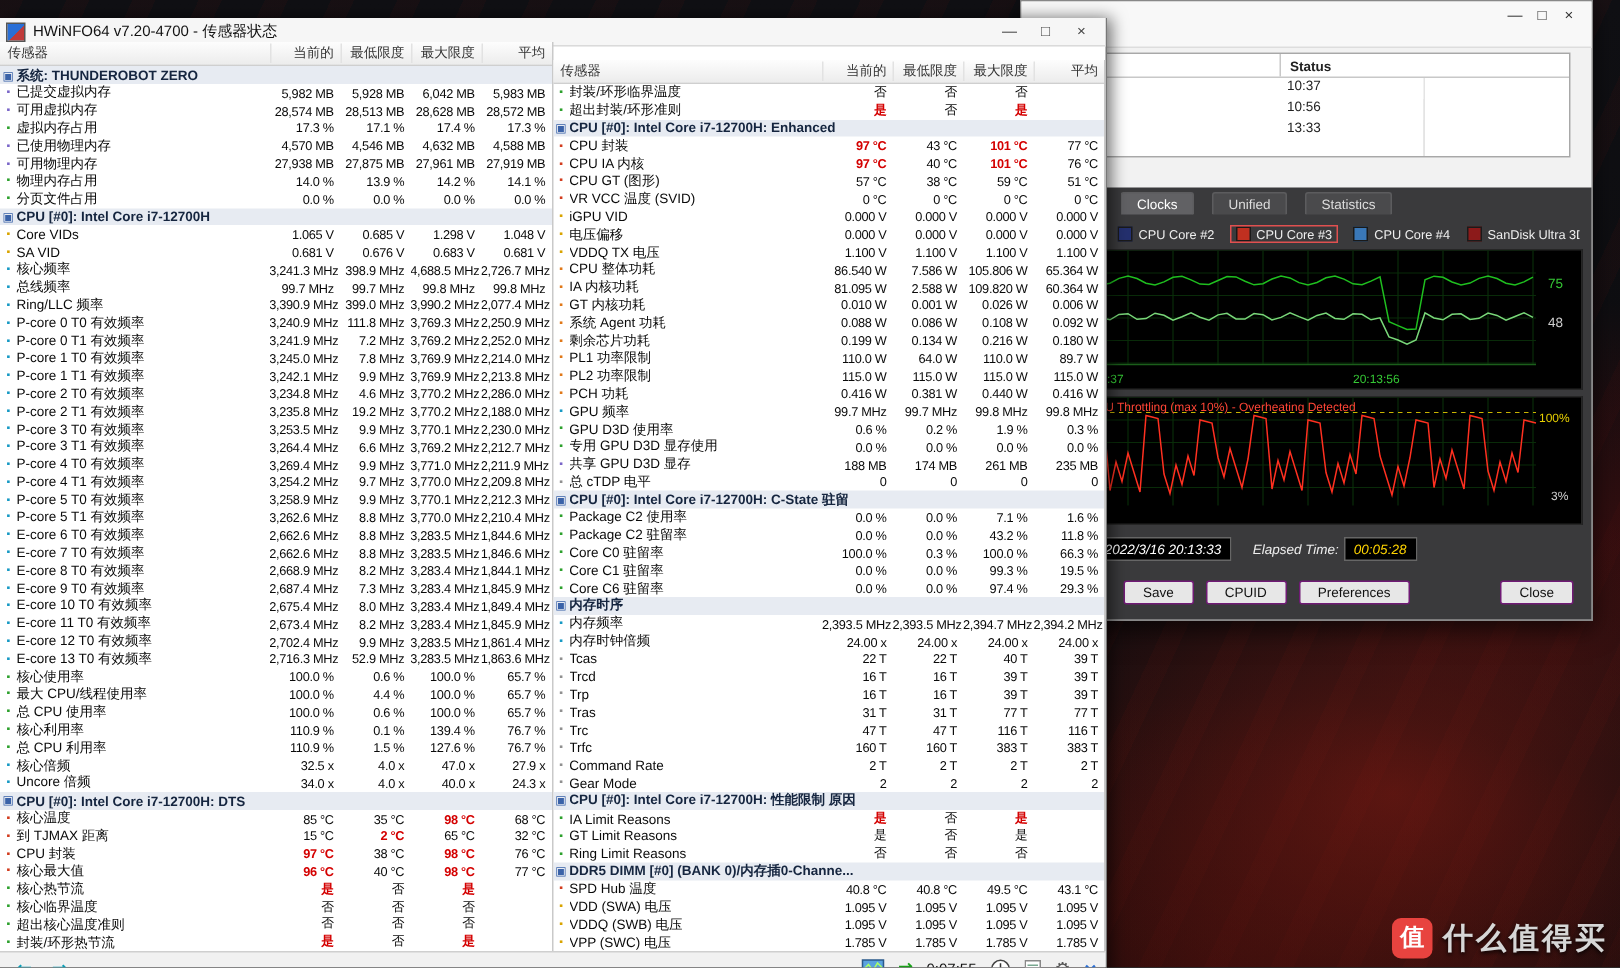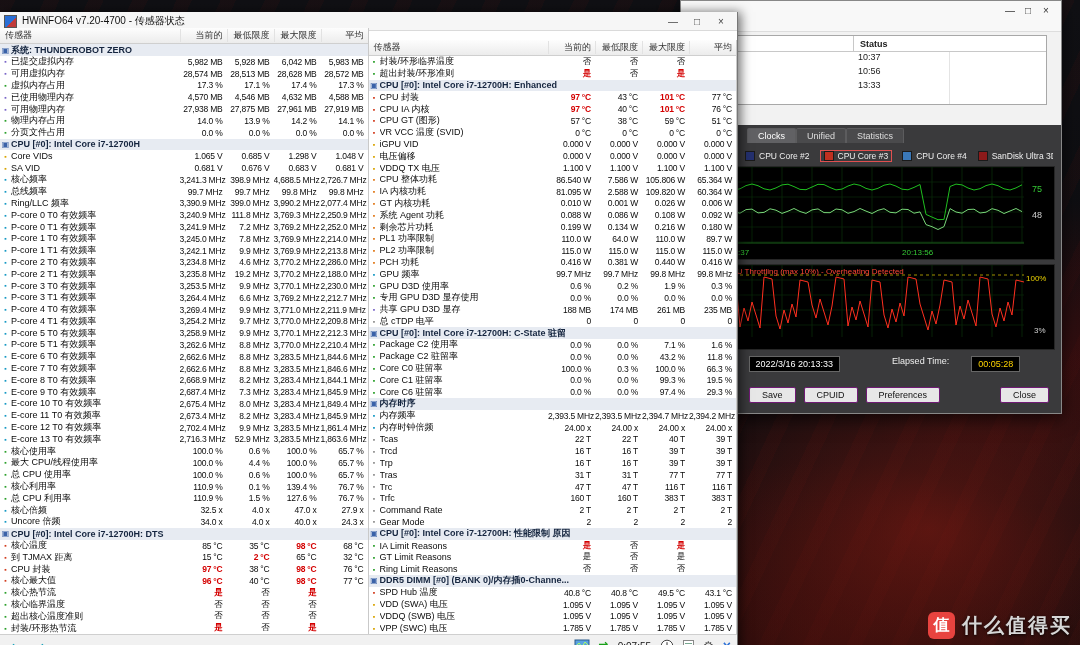--- a/index.html
+++ b/index.html
@@ -61,34 +61,34 @@
   .o-ctl{width:18px;text-align:center;font-size:10px;color:#333;}
   .o-log{position:absolute;left:14px;right:14px;top:34px;height:68px;background:#fff;
     border:1px solid #a8a8a8;font-size:9px;color:#222;overflow:hidden;}
   .o-log-head{display:flex;height:15px;border-bottom:1px solid #c8c8c8;align-items:center;font-weight:bold;}
   .o-log-time{width:158px;flex:0 0 158px;border-right:1px solid #c8c8c8;height:100%;box-sizing:border-box;}
   .o-log-status{padding-left:6px;}
   .o-log-row{display:flex;height:14px;align-items:center;flex-direction:column;}
   .o-log-row .t{width:158px;flex:0 0 158px;border-right:1px solid #e4e4e4;padding-left:66px;box-sizing:border-box;}
   .o-log-row .s{padding-left:6px;}
   .o-dark{position:absolute;left:0;right:0;top:124px;bottom:0;background:#3a3a3c;}
-  .o-tabs{position:absolute;left:0;right:0;top:127px;height:19px;display:flex;padding-left:66px;gap:0;}
+  .o-tabs{position:absolute;left:0;right:0;top:127px;height:19px;display:flex;padding-left:66px;gap:12px;}
   .o-tab{padding:2px 10px 0 10px;font-size:9px;color:#ddd;background:#4a4a4c;
     border:1px solid #5c5c5e;border-bottom:none;border-radius:2px 2px 0 0;height:15px;box-sizing:border-box;}
   .o-tab.active{background:#616164;color:#fff;}
   .o-legend{position:absolute;left:64px;right:8px;top:148px;height:14px;display:flex;gap:11px;
     align-items:center;font-size:8.5px;color:#eee;white-space:nowrap;overflow:hidden;}
   .o-leg{display:flex;align-items:center;gap:4px;}
   .o-leg.sel{outline:1px solid #e05050;padding:0 3px;}
   .o-leg .sq{width:8px;height:8px;border:1px solid #1a1a1a;flex:0 0 8px;}
   .o-graph{position:absolute;left:10px;width:362px;background:#000;border:1px solid #262626;}
   .g1{top:165px;height:92px;}
   .g2{top:263px;height:84px;}
   .o-status{position:absolute;left:14px;right:14px;top:355px;height:20px;display:flex;
-    align-items:flex-start;gap:22px;font-size:9px;color:#eee;}
+    align-items:center;gap:3px;font-size:9px;color:#eee;font-style:italic;}
   .o-box{background:#000;border:1px solid #666;color:#fff;padding:2px 6px;font-size:9px;white-space:nowrap;}
   .o-box-y{color:#ffd400;}
   .o-gap{width:8px;}
   .o-buttons{position:absolute;left:68px;right:12px;top:383px;height:22px;display:flex;
     align-items:center;gap:8px;}
   .o-btn{font-size:9px;padding:2px 12px;background:#e7e7e7;border:1px solid #701a75;
     border-radius:2px;color:#111;font-family:inherit;}
   .o-close{margin-left:auto;}
   
   .watermark{position:absolute;right:8px;bottom:6px;display:flex;align-items:center;gap:7px;z-index:2;}

